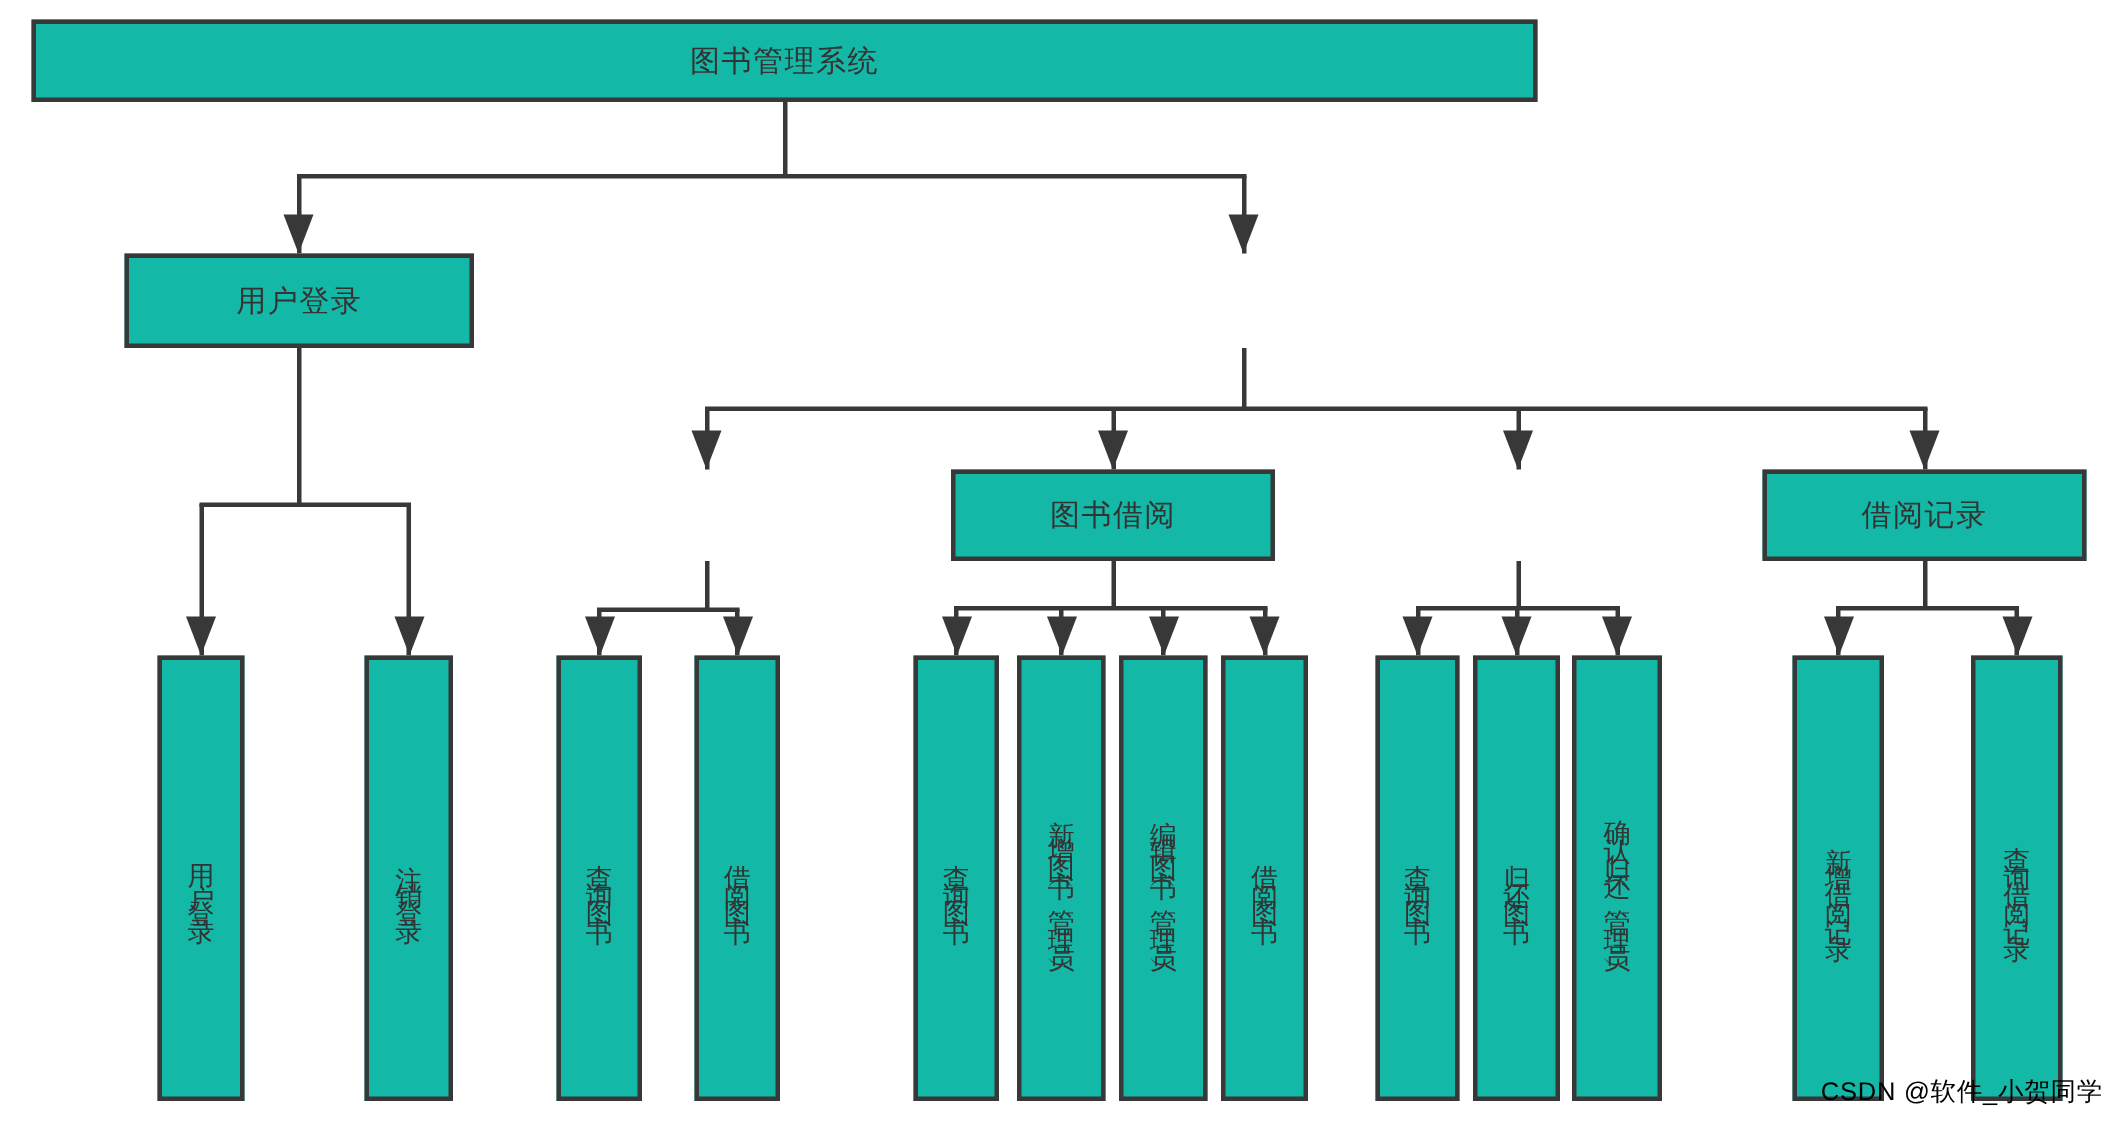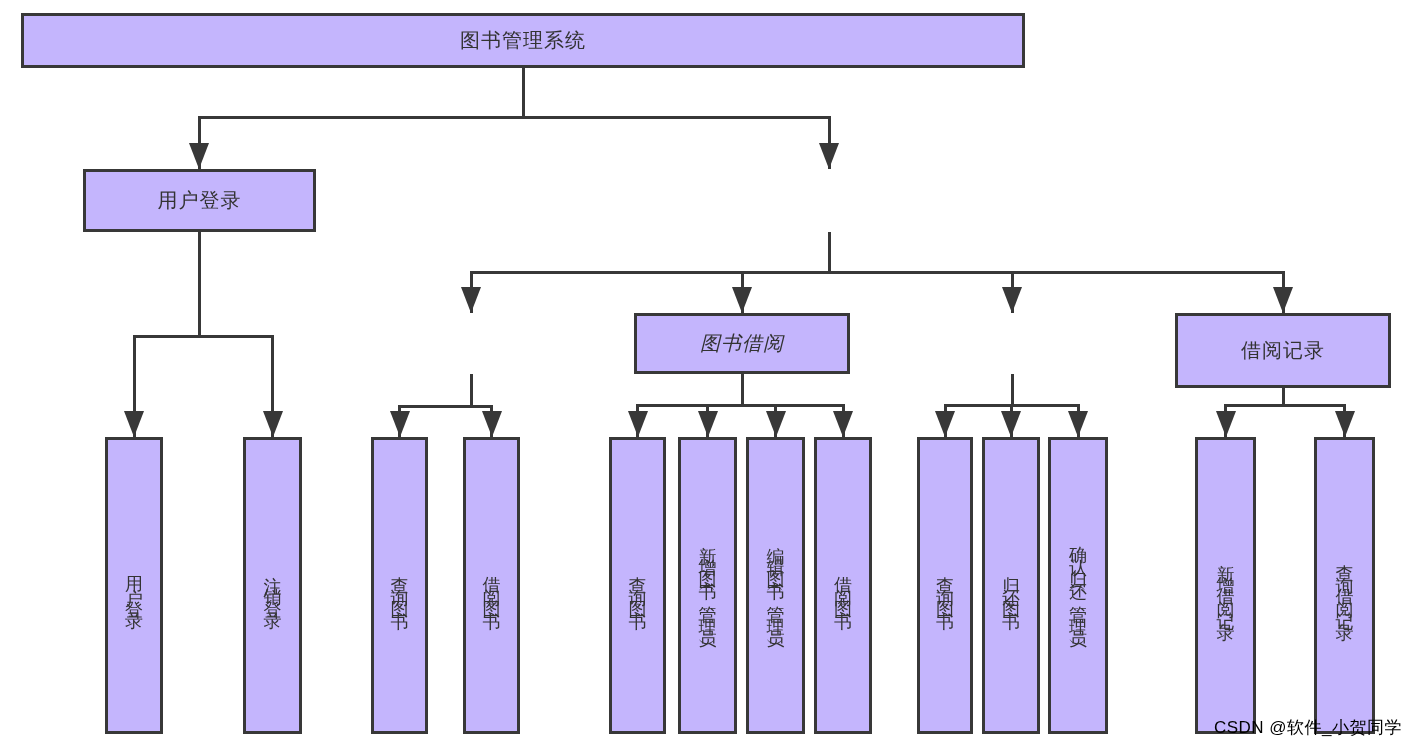--- a/index.html
+++ b/index.html
@@ -7,21 +7,21 @@
     position: relative;
     width: 1405px;
     height: 747px;
     background: #ffffff;
     font-family: "Liberation Sans", sans-serif;
     overflow: hidden;
   }
   .node {
     position: absolute;
     box-sizing: border-box;
-    background: #c4b5fd;
+    background: #14b8a6;
     border: 3px solid #383838;
     display: flex;
     align-items: center;
     justify-content: center;
     color: #333333;
     z-index: 2;
   }
   .h-node span {
     font-size: 20px;
     letter-spacing: 1px;
@@ -73,24 +73,24 @@
 <div id="canvas">
 
   <div class="node h-node" style="left:21px; top:13px; width:1004px; height:55px;">
     <span>图书管理系统</span>
   </div>
 
   <div class="node h-node" style="left:83px; top:169px; width:233px; height:63px;">
     <span>用户登录</span>
   </div>
 
-  <div class="node h-node" style="left:634px; top:313px; width:216px; height:61px;font-style:italic;">
+  <div class="node h-node" style="left:634px; top:313px; width:216px; height:61px;">
     <span>图书借阅</span>
   </div>
-  <div class="node h-node" style="left:1175px; top:313px; width:216px; height:75px;">
+  <div class="node h-node" style="left:1175px; top:313px; width:216px; height:61px;">
     <span>借阅记录</span>
   </div>
 
   <div class="node v-node" style="left:105px; top:437px; width:58px; height:297px;">
     <span class="v-text">用户登录</span>
   </div>
   <div class="node v-node" style="left:243px; top:437px; width:59px; height:297px;">
     <span class="v-text">注销登录</span>
   </div>
 

